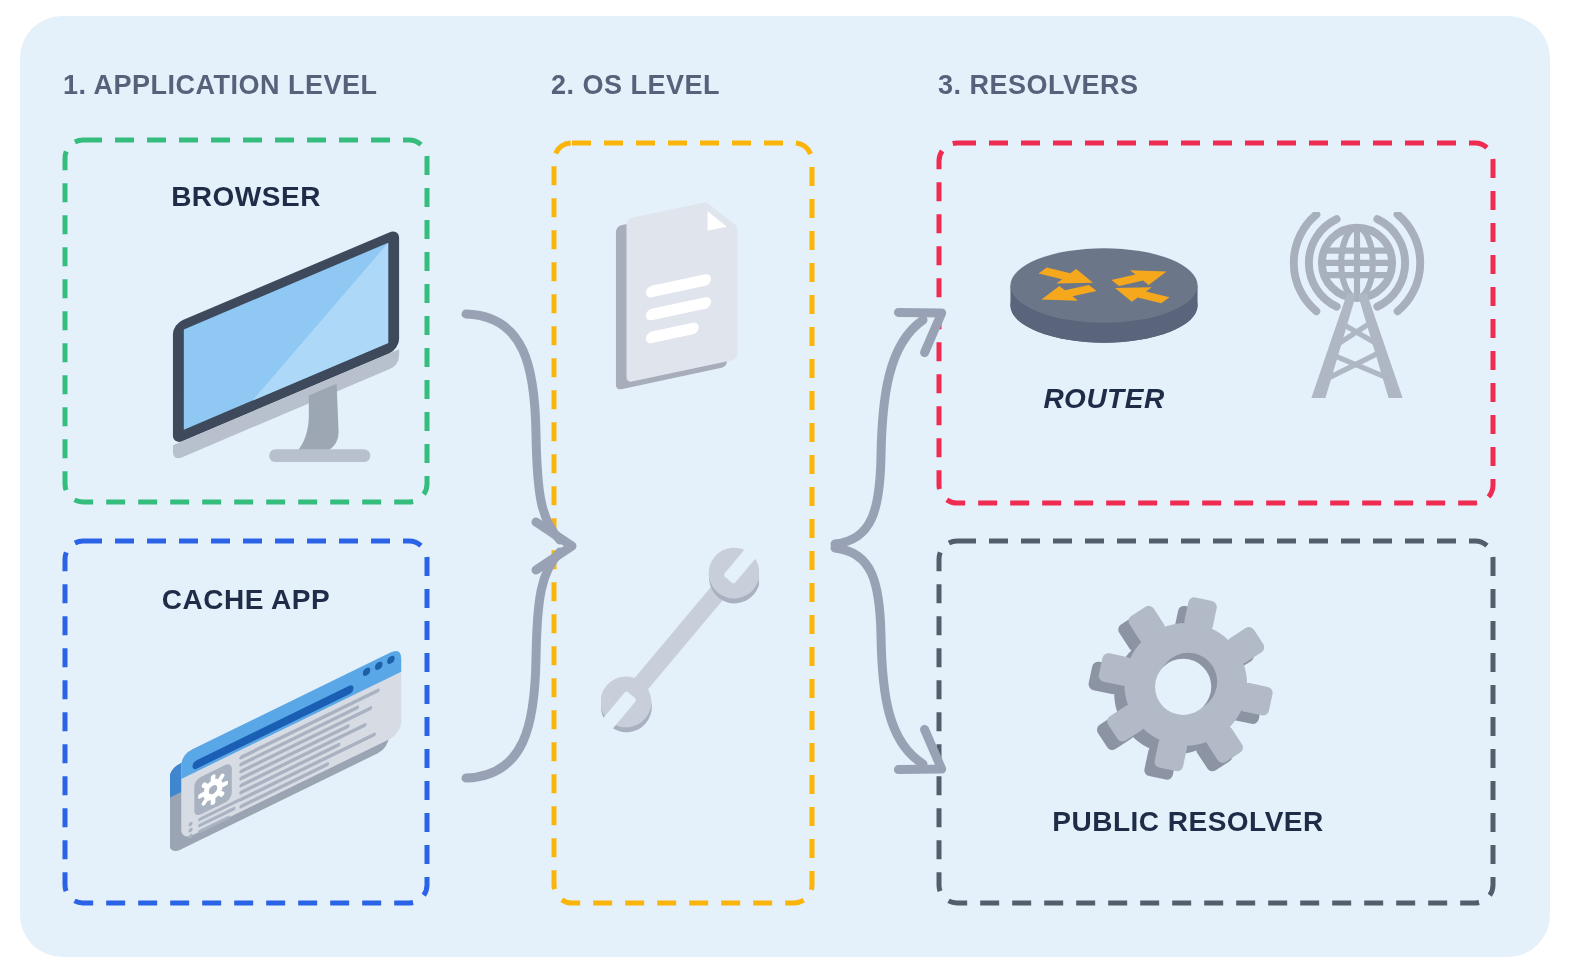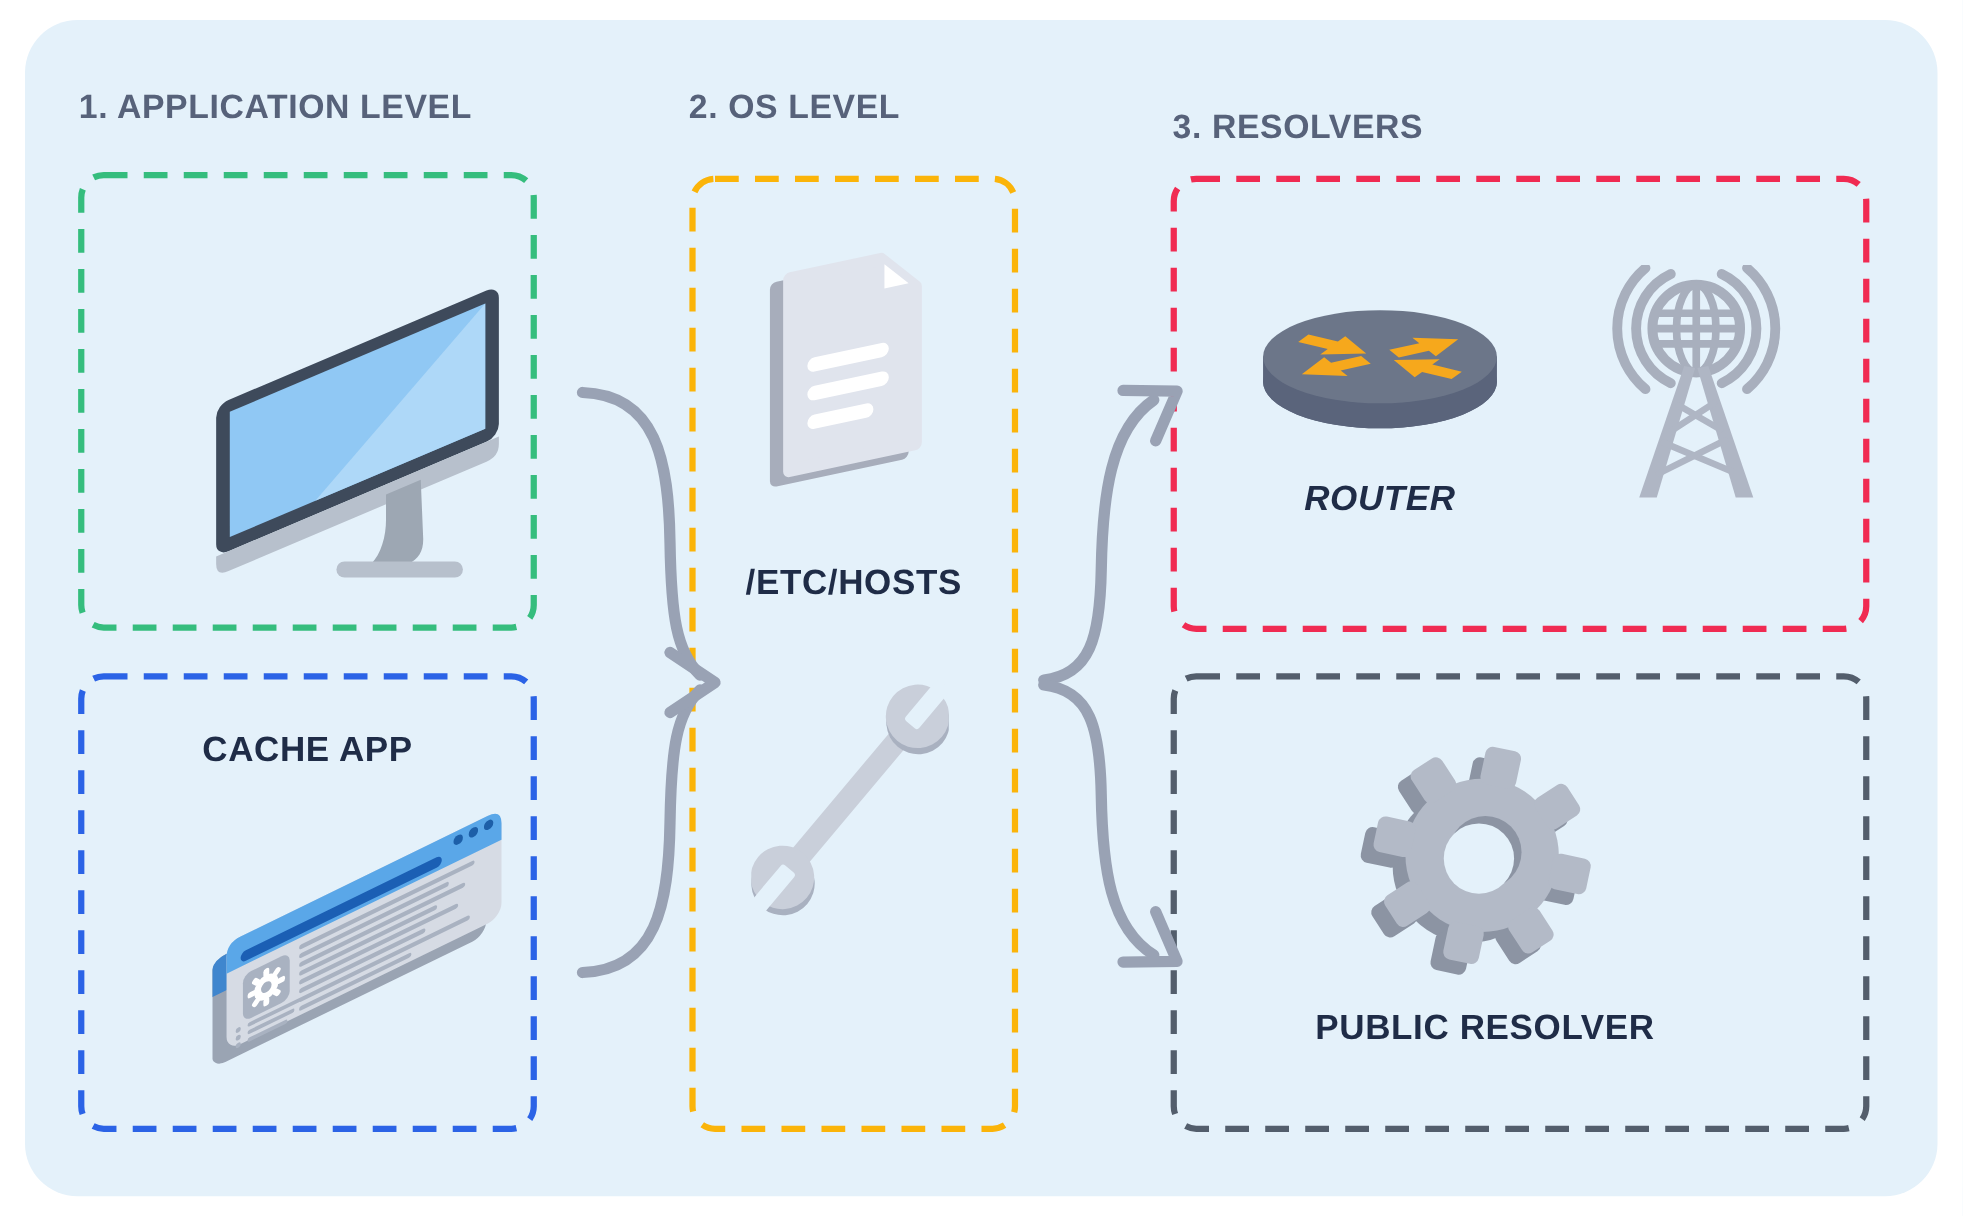--- a/index.html
+++ b/index.html
@@ -15,26 +15,27 @@
   .arrows{position:absolute;left:0;top:0;pointer-events:none;}
 </style>
 </head>
 <body>
 
 <div class="stage">
   <div class="panel">
 
     <div class="heading" style="left:43px;top:54px;">1. APPLICATION LEVEL</div>
     <div class="heading" style="left:531px;top:54px;text-align:right;">2. OS LEVEL</div>
-    <div class="heading" style="left:918px;top:70px;">3. RESOLVERS</div>
+    <div class="heading" style="left:918px;top:54px;">3. RESOLVERS</div>
 
     <div class="box" style="left:42px;top:121px;width:368px;height:368px;">
       <svg class="dash" width="368" height="368">
         <rect x="3" y="3" width="362" height="362" rx="18" fill="none" stroke="#35BD7D" stroke-width="5" stroke-dasharray="19 13"></rect>
       </svg>
+      <div class="box-label" style="top:44px;">BROWSER</div>
       <div class="icon" style="left:96px;top:88px;width:258px;height:248px;">
         <svg viewBox="0 0 260 250">
           <g transform="translate(15,100) skewY(-23)">
             <rect x="0" y="0" width="228" height="122" rx="10" fill="#3E4A5B"></rect>
             <rect x="11" y="10" width="206" height="101" fill="#90C8F4"></rect>
             <polygon points="217,10 217,111 80,111" fill="#B4DAF8" opacity="0.85"></polygon>
             <path d="M0,122 L228,122 L228,128 Q228,138 218,138 L10,138 Q0,138 0,128 Z" fill="#B7C0CC"></path>
           </g>
           <path d="M152,172 L180,160 L182,208 C182,218 178,224 170,228 L140,228 C148,220 152,206 152,192 Z" fill="#9DA7B3"></path>
           <rect x="112" y="226" width="102" height="13" rx="6.5" fill="#B7C0CC"></rect>
@@ -103,21 +104,20 @@
           <g transform="translate(22,26) skewY(-12)">
             <path d="M-6,12 L76,12 L108,44 L108,186 L-6,186 Z" fill="#A7ADBB" stroke="#A7ADBB" stroke-width="12" stroke-linejoin="round"></path>
             <path d="M6,6 L88,6 L120,38 L120,180 L6,180 Z" fill="#E0E4ED" stroke="#E0E4ED" stroke-width="12" stroke-linejoin="round"></path>
             <polygon points="92,11 114,33 92,33" fill="#FFFFFF"></polygon>
             <rect x="22" y="82" width="74" height="13" rx="6.5" fill="#FFFFFF"></rect>
             <rect x="22" y="108" width="74" height="13" rx="6.5" fill="#FFFFFF"></rect>
             <rect x="22" y="134" width="60" height="13" rx="6.5" fill="#FFFFFF"></rect>
           </g>
         </svg>
       </div>
-      <div class="box-label" style="top:310px;">/ETC/HOSTS</div>
       <div class="icon" style="left:50px;top:388px;width:158px;height:219px;">
         <svg viewBox="0 0 180 250">
           <g transform="translate(90,125) rotate(40)">
             <rect x="-10" y="-78" width="20" height="156" rx="6" fill="#C9CFDA"></rect>
             <circle cx="4" cy="-92" r="29" fill="#A9B1C0"></circle>
             <circle cx="0" cy="-96" r="29" fill="#C9CFDA"></circle>
             <circle cx="4" cy="100" r="29" fill="#A9B1C0"></circle>
             <circle cx="0" cy="96" r="29" fill="#C9CFDA"></circle>
             <rect x="-8" y="-134" width="16" height="48" rx="3" fill="#E4F1FA"></rect>
             <rect x="-8" y="86" width="16" height="48" rx="3" fill="#E4F1FA"></rect>

